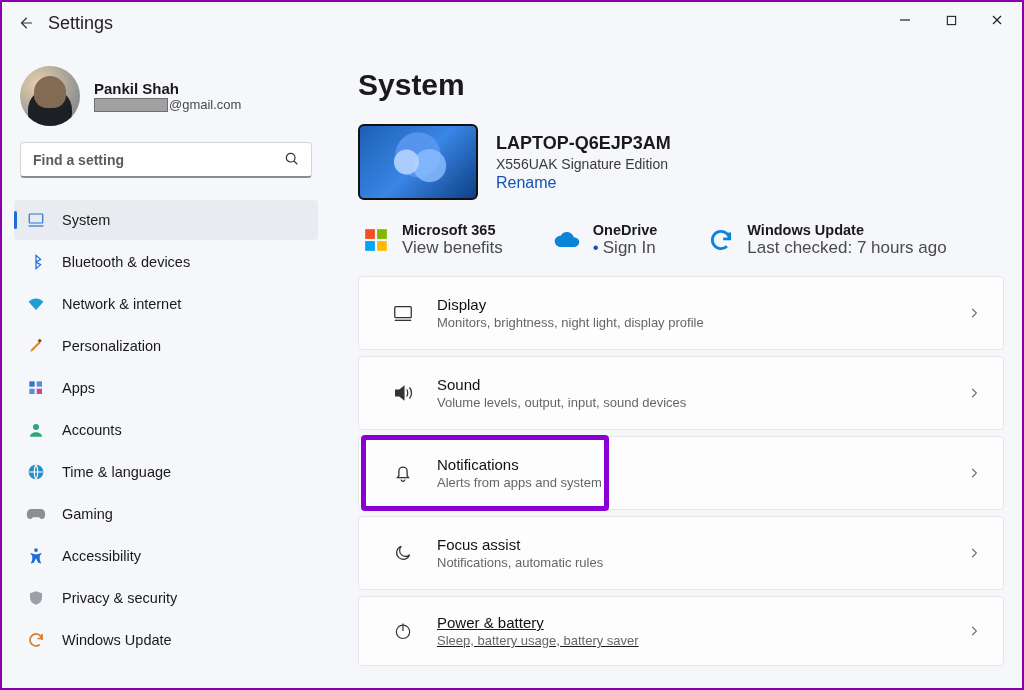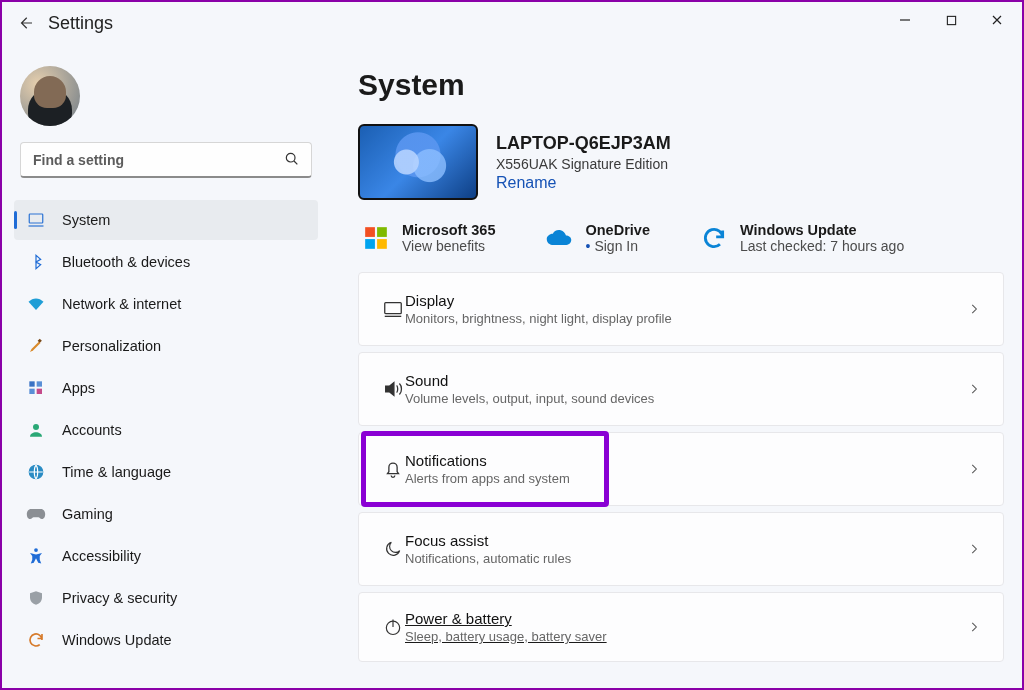--- a/index.html
+++ b/index.html
@@ -48,26 +48,26 @@
   .device-thumb::before{content:"";position:absolute;inset:0;background: radial-gradient(circle at 40% 50%, rgba(180,210,255,0.9) 0 12px, transparent 13px), radial-gradient(circle at 60% 55%, rgba(140,190,255,0.8) 0 16px, transparent 17px), radial-gradient(circle at 50% 40%, rgba(90,150,240,0.9) 0 22px, transparent 23px);}
   .device-name { font-size: 18px; font-weight: 600; }
   .device-model { font-size: 14px; color: #3a3a3a; margin-top: 2px; }
   .device-rename { font-size: 16px; color: #1552b5; margin-top: 2px; cursor: pointer; }
 
   
   .services { display: flex; gap: 50px; margin-bottom: 18px; padding-left: 4px; flex-wrap:wrap;}
   .svc { display: flex; align-items: center; gap: 12px; }
   .svc-ico { width: 28px; height: 28px; display:flex; align-items:center; justify-content:center;}
   .svc-title { font-size: 14.5px; font-weight: 600; }
-  .svc-sub { font-size: 14px; color: #4b4b4b; }
+  .svc-sub { font-size: 17px; color: #4b4b4b; }
   .svc-sub .dot{color:#1552b5; margin-right:4px;}
 
   
   .cards { display:flex; flex-direction:column; gap:6px; }
-  .card { background:#fdfdfe; border:1px solid #e7e7ea; border-radius:4px; height:74px; display:flex; align-items:center; padding:0 22px; position:relative;}
+  .card { background:#fdfdfe; border:1px solid #e7e7ea; border-radius:4px; height:74px; display:flex; align-items:center; padding:0 32px; gap:22px; position:relative;}
   .card.short{height:70px;text-decoration:underline;}
   .card-ico { width:24px; color:#333; display:flex; justify-content:center;}
   .card-title { font-size:15px; color:#111;}
   .card-sub { font-size:13px; color:#666; margin-top:2px;}
   .card-chevron { position:absolute; right:22px; color:#555;}
   .highlight-box { position:absolute; border:5px solid #8a00d4; border-radius:4px; pointer-events:none;}
 
   svg { display:block; }
 </style>
 </head>
@@ -97,20 +97,27 @@
         <path d="M2 2l8 8M10 2l-8 8" stroke="currentColor" stroke-width="1.2"></path>
       </svg>
     </div>
 </div>
 
 <div class="content">
 
   <div class="sidebar">
     <div class="user-card">
       <div class="avatar"></div>
+      <div>
+        <div class="user-name">Pankil Shah</div>
+        <div class="user-email">
+            <span class="blur"></span>
+            <span>@gmail.com</span>
+          </div>
+      </div>
     </div>
 
     <div class="search-wrap">
       <input class="search-input" placeholder="Find a setting" style="">
       <span class="search-icon">
         <svg width="16" height="16" viewBox="0 0 24 24" fill="none" stroke="currentColor" stroke-width="1.8">
             <circle cx="10" cy="10" r="6.5"></circle>
             <line x1="20" y1="20" x2="15" y2="15"></line>
           </svg>
       </span>

